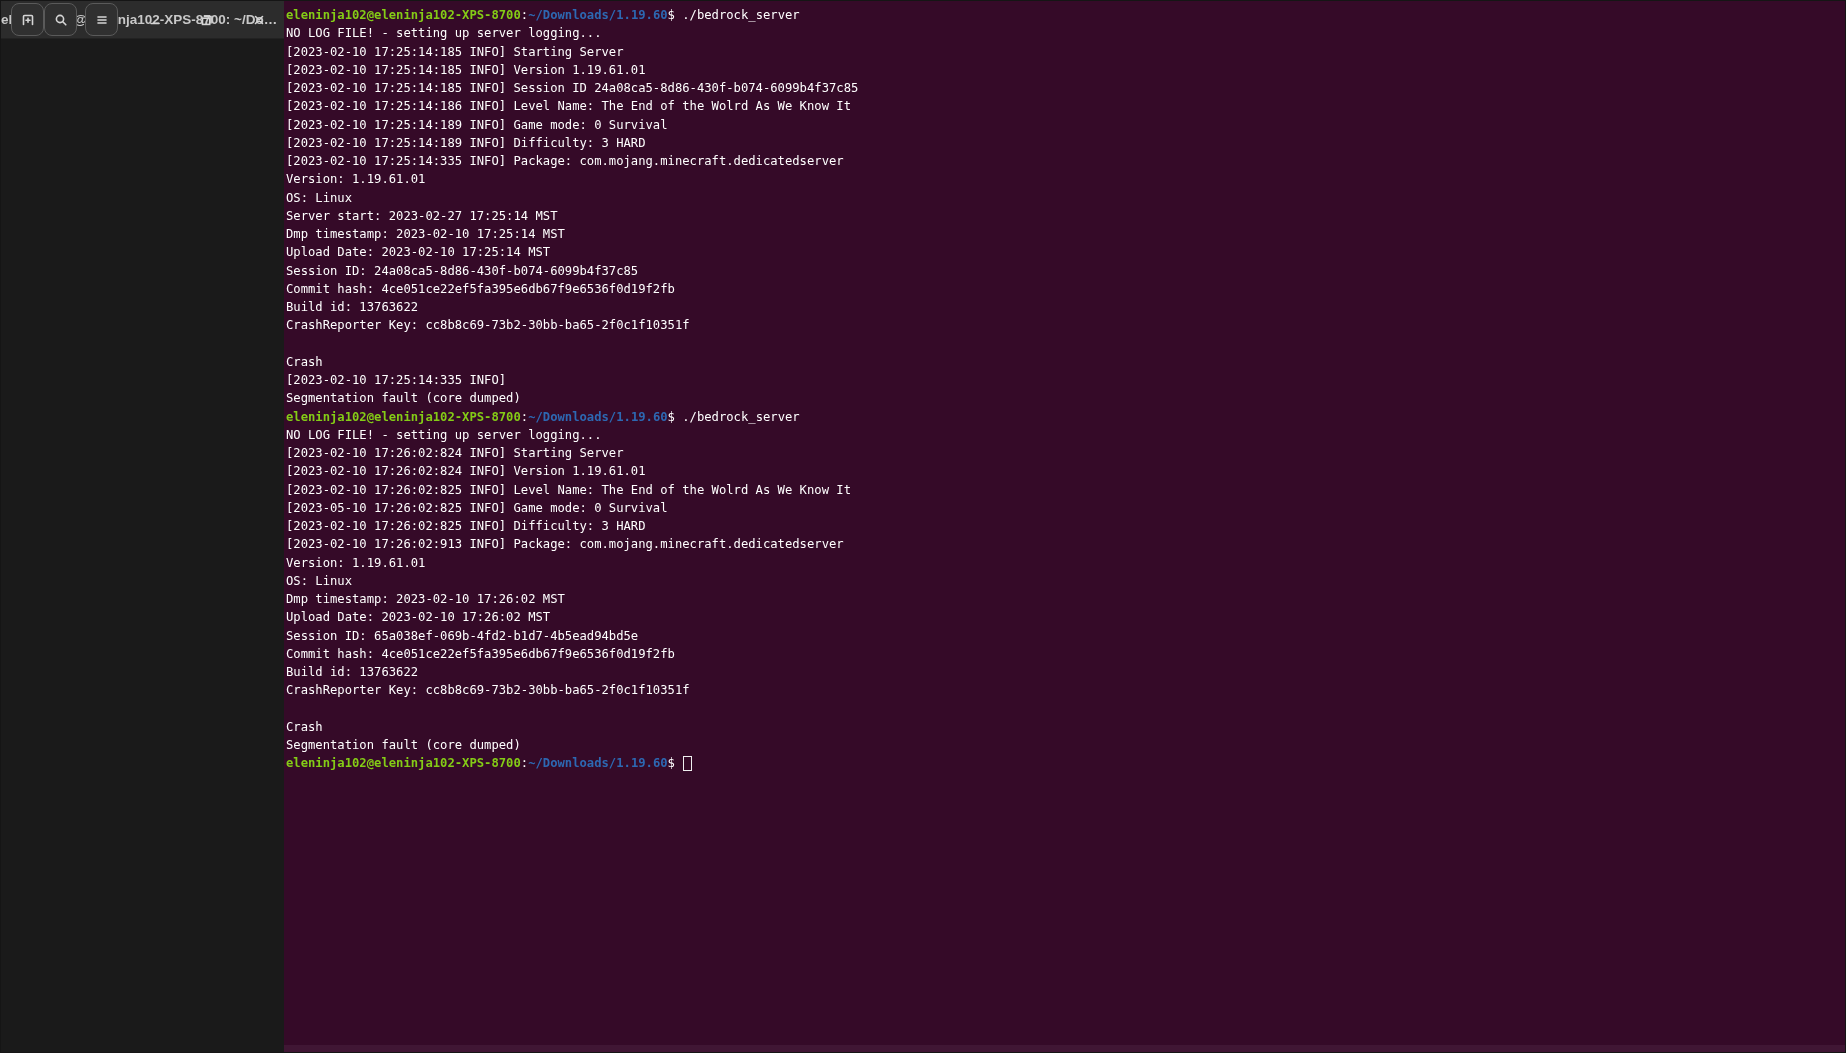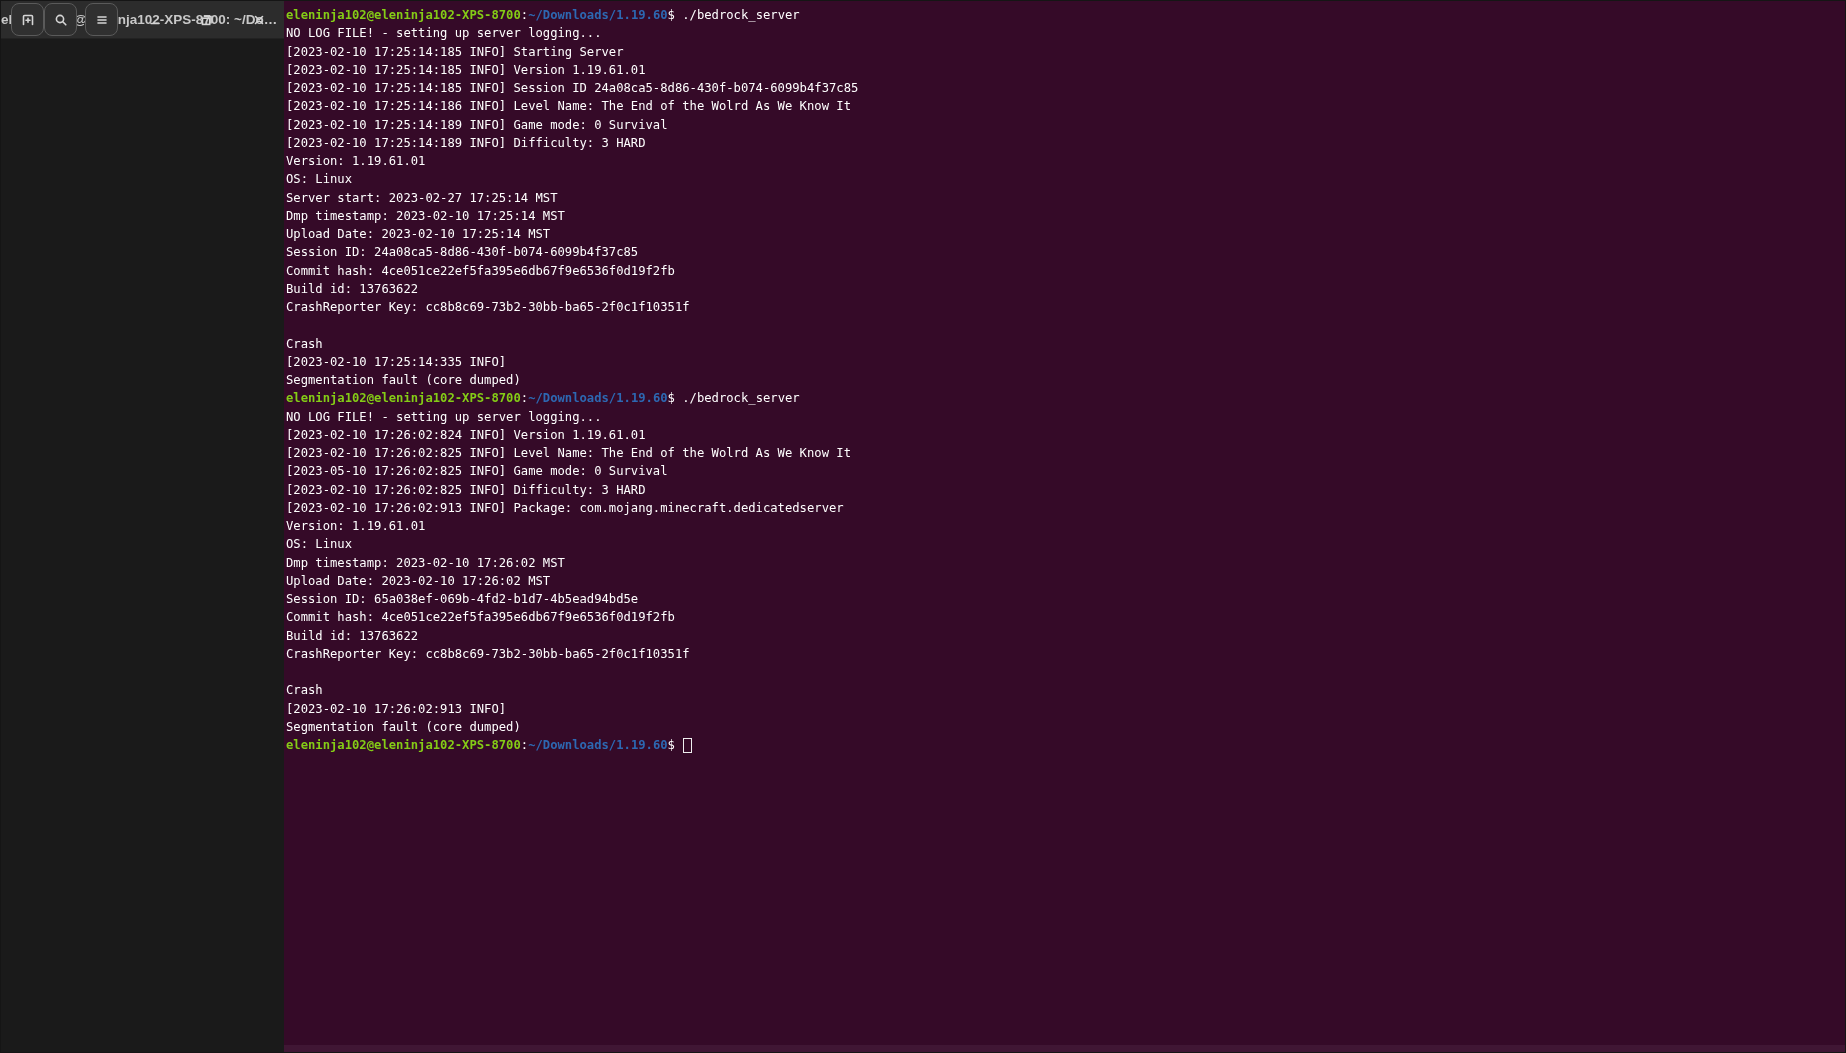--- a/index.html
+++ b/index.html
@@ -88,50 +88,51 @@
   <div class="terminal">
     <div class="term-output">
         <div class="term-line"><span class="seg-g">eleninja102@eleninja102-XPS-8700</span><span class="seg-w">:</span><span class="seg-b">~/Downloads/1.19.60</span><span class="seg-w">$ ./bedrock_server</span></div>
         <div class="term-line"><span class="seg-w">NO LOG FILE! - setting up server logging...</span></div>
         <div class="term-line"><span class="seg-w">[2023-02-10 17:25:14:185 INFO] Starting Server</span></div>
         <div class="term-line"><span class="seg-w">[2023-02-10 17:25:14:185 INFO] Version 1.19.61.01</span></div>
         <div class="term-line"><span class="seg-w">[2023-02-10 17:25:14:185 INFO] Session ID 24a08ca5-8d86-430f-b074-6099b4f37c85</span></div>
         <div class="term-line"><span class="seg-w">[2023-02-10 17:25:14:186 INFO] Level Name: The End of the Wolrd As We Know It</span></div>
         <div class="term-line"><span class="seg-w">[2023-02-10 17:25:14:189 INFO] Game mode: 0 Survival</span></div>
         <div class="term-line"><span class="seg-w">[2023-02-10 17:25:14:189 INFO] Difficulty: 3 HARD</span></div>
+        <div class="term-line"><span class="seg-w">[2023-02-10 17:25:14:335 INFO] Package: com.mojang.minecraft.dedicatedserver</span></div>
         <div class="term-line"><span class="seg-w">Version: 1.19.61.01</span></div>
         <div class="term-line"><span class="seg-w">OS: Linux</span></div>
         <div class="term-line"><span class="seg-w">Server start: 2023-02-27 17:25:14 MST</span></div>
         <div class="term-line"><span class="seg-w">Dmp timestamp: 2023-02-10 17:25:14 MST</span></div>
         <div class="term-line"><span class="seg-w">Upload Date: 2023-02-10 17:25:14 MST</span></div>
         <div class="term-line"><span class="seg-w">Session ID: 24a08ca5-8d86-430f-b074-6099b4f37c85</span></div>
         <div class="term-line"><span class="seg-w">Commit hash: 4ce051ce22ef5fa395e6db67f9e6536f0d19f2fb</span></div>
         <div class="term-line"><span class="seg-w">Build id: 13763622</span></div>
         <div class="term-line"><span class="seg-w">CrashReporter Key: cc8b8c69-73b2-30bb-ba65-2f0c1f10351f</span></div>
         <div class="term-line">&nbsp;</div>
         <div class="term-line"><span class="seg-w">Crash</span></div>
         <div class="term-line"><span class="seg-w">[2023-02-10 17:25:14:335 INFO]</span></div>
         <div class="term-line"><span class="seg-w">Segmentation fault (core dumped)</span></div>
         <div class="term-line"><span class="seg-g">eleninja102@eleninja102-XPS-8700</span><span class="seg-w">:</span><span class="seg-b">~/Downloads/1.19.60</span><span class="seg-w">$ ./bedrock_server</span></div>
         <div class="term-line"><span class="seg-w">NO LOG FILE! - setting up server logging...</span></div>
+        <div class="term-line"><span class="seg-w">[2023-02-10 17:26:02:824 INFO] Starting Server</span></div>
         <div class="term-line"><span class="seg-w">[2023-02-10 17:26:02:824 INFO] Version 1.19.61.01</span></div>
         <div class="term-line"><span class="seg-w">[2023-02-10 17:26:02:825 INFO] Level Name: The End of the Wolrd As We Know It</span></div>
         <div class="term-line"><span class="seg-w">[2023-05-10 17:26:02:825 INFO] Game mode: 0 Survival</span></div>
         <div class="term-line"><span class="seg-w">[2023-02-10 17:26:02:825 INFO] Difficulty: 3 HARD</span></div>
         <div class="term-line"><span class="seg-w">[2023-02-10 17:26:02:913 INFO] Package: com.mojang.minecraft.dedicatedserver</span></div>
         <div class="term-line"><span class="seg-w">Version: 1.19.61.01</span></div>
         <div class="term-line"><span class="seg-w">OS: Linux</span></div>
         <div class="term-line"><span class="seg-w">Dmp timestamp: 2023-02-10 17:26:02 MST</span></div>
         <div class="term-line"><span class="seg-w">Upload Date: 2023-02-10 17:26:02 MST</span></div>
         <div class="term-line"><span class="seg-w">Session ID: 65a038ef-069b-4fd2-b1d7-4b5ead94bd5e</span></div>
         <div class="term-line"><span class="seg-w">Commit hash: 4ce051ce22ef5fa395e6db67f9e6536f0d19f2fb</span></div>
         <div class="term-line"><span class="seg-w">Build id: 13763622</span></div>
         <div class="term-line"><span class="seg-w">CrashReporter Key: cc8b8c69-73b2-30bb-ba65-2f0c1f10351f</span></div>
         <div class="term-line">&nbsp;</div>
         <div class="term-line"><span class="seg-w">Crash</span></div>
-        <div class="term-line"><span class="seg-w">[2023-02-10 17:26:02:913 INFO]</span></div>
         <div class="term-line"><span class="seg-w">Segmentation fault (core dumped)</span></div>
         <div class="term-line"><span class="seg-g">eleninja102@eleninja102-XPS-8700</span><span class="seg-w">:</span><span class="seg-b">~/Downloads/1.19.60</span><span class="seg-w">$ </span><span class="seg-c"></span></div>
       </div>
     <div class="bottom-strip"></div>
   </div>
 
 </div>
 
 </body></html>

